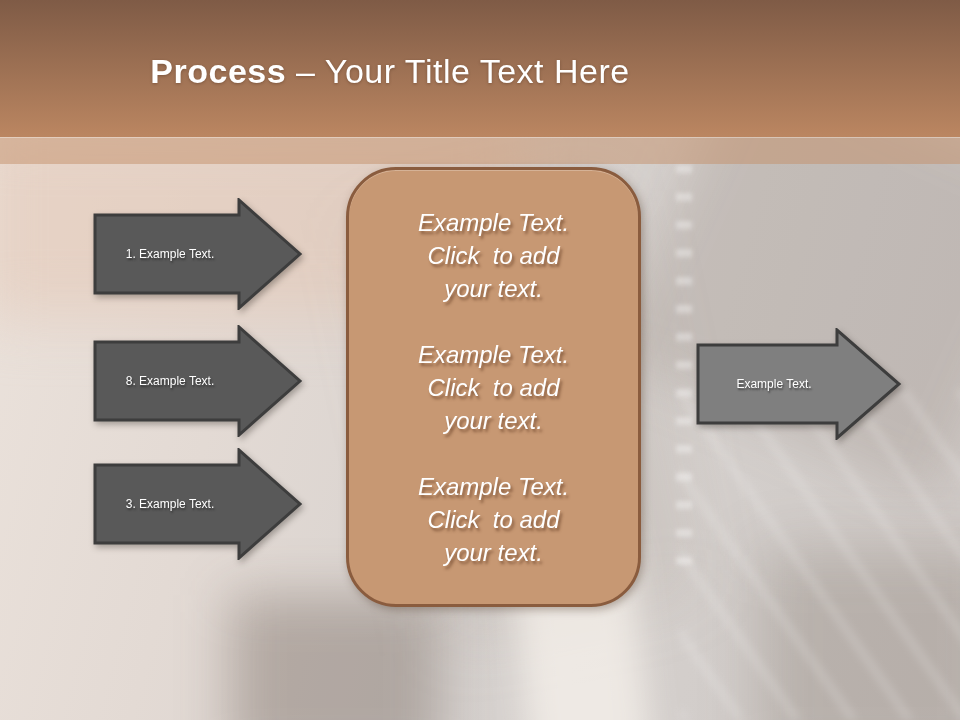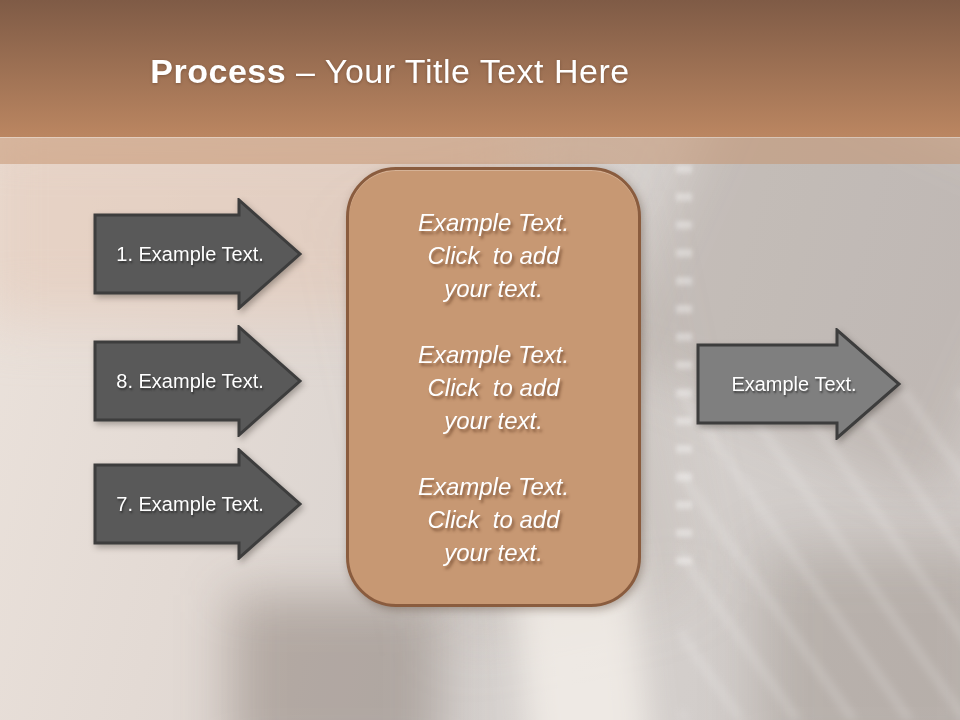--- a/index.html
+++ b/index.html
@@ -85,24 +85,23 @@
   .slide-title .t-reg  { font-weight: 400; white-space: pre-wrap; }
 
   
   .arrow { position: absolute; filter: drop-shadow(2px 3px 3px rgba(40,35,30,0.35)); }
   .arrow svg { display: block; }
   .arrow-left polygon  { fill: var(--arrow_fill_left, #595959);  stroke: var(--arrow_border, #3d3d3d); stroke-width: 3; }
   .arrow-right polygon { fill: var(--arrow_fill_right, #7f7f7f); stroke: var(--arrow_border, #3d3d3d); stroke-width: 3; }
   .arrow-label {
     position: absolute; left: 8px; top: 17px; width: 138px; height: 78px;
     display: flex; align-items: center; justify-content: center;
-    font-size: 20px; color: var(--text_color, #ffffff);
+    font-size: 12px; color: var(--text_color, #ffffff);
     text-shadow: 1px 2px 2px rgba(30,30,30,0.65);
     white-space: nowrap;
-    margin-left: 20px;
   }
   .arrow-right .arrow-label { width: 140px; }
 
   
   .content-panel {
     position: absolute; left: 346px; top: 167px; width: 295px; height: 440px;
     background: var(--box_fill, #c79873);
     border: 3px solid var(--box_border, #8a5c3e);
     border-radius: 50px;
     box-shadow: 2px 3px 8px rgba(70,45,28,0.35), inset 0 1px 0 rgba(255,255,255,0.25);
@@ -151,21 +150,21 @@
     <svg width="210" height="112" viewBox="0 0 210 112">
       <polygon points="2,17 146,17 146,2 207,56 146,110 146,95 2,95"></polygon>
     </svg>
     <div class="arrow-label">8. Example Text.</div>
   </div>
 
   <div class="arrow arrow-left" style="left:93px; top:448px;">
     <svg width="210" height="112" viewBox="0 0 210 112">
       <polygon points="2,17 146,17 146,2 207,56 146,110 146,95 2,95"></polygon>
     </svg>
-    <div class="arrow-label">7. Example Text.</div>
+    <div class="arrow-label">3. Example Text.</div>
   </div>
 
   <div class="content-panel">
     <div class="text-placeholder">Example Text.
 Click  to add
 your text.</div>
     <div class="text-placeholder">Example Text.
 Click  to add
 your text.</div>
     <div class="text-placeholder">Example Text.

